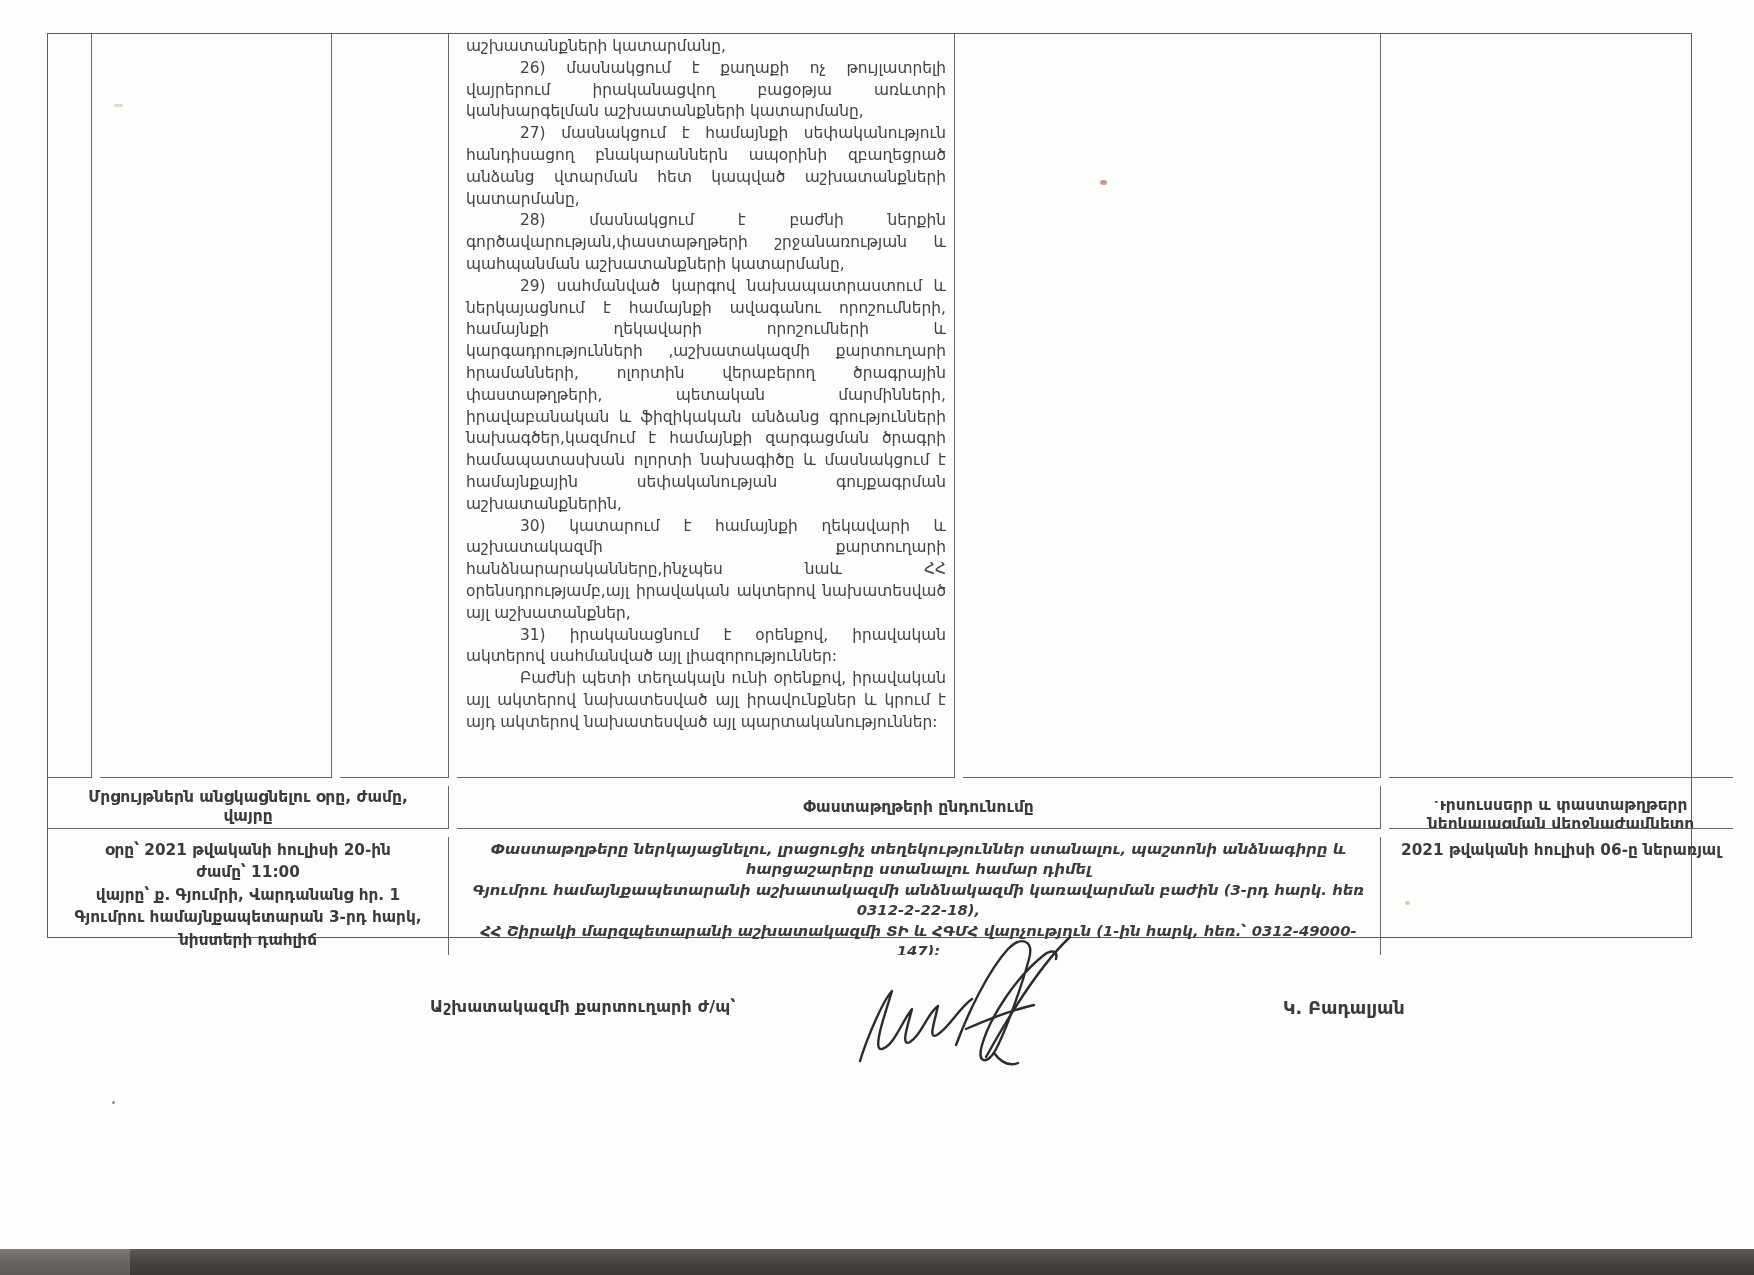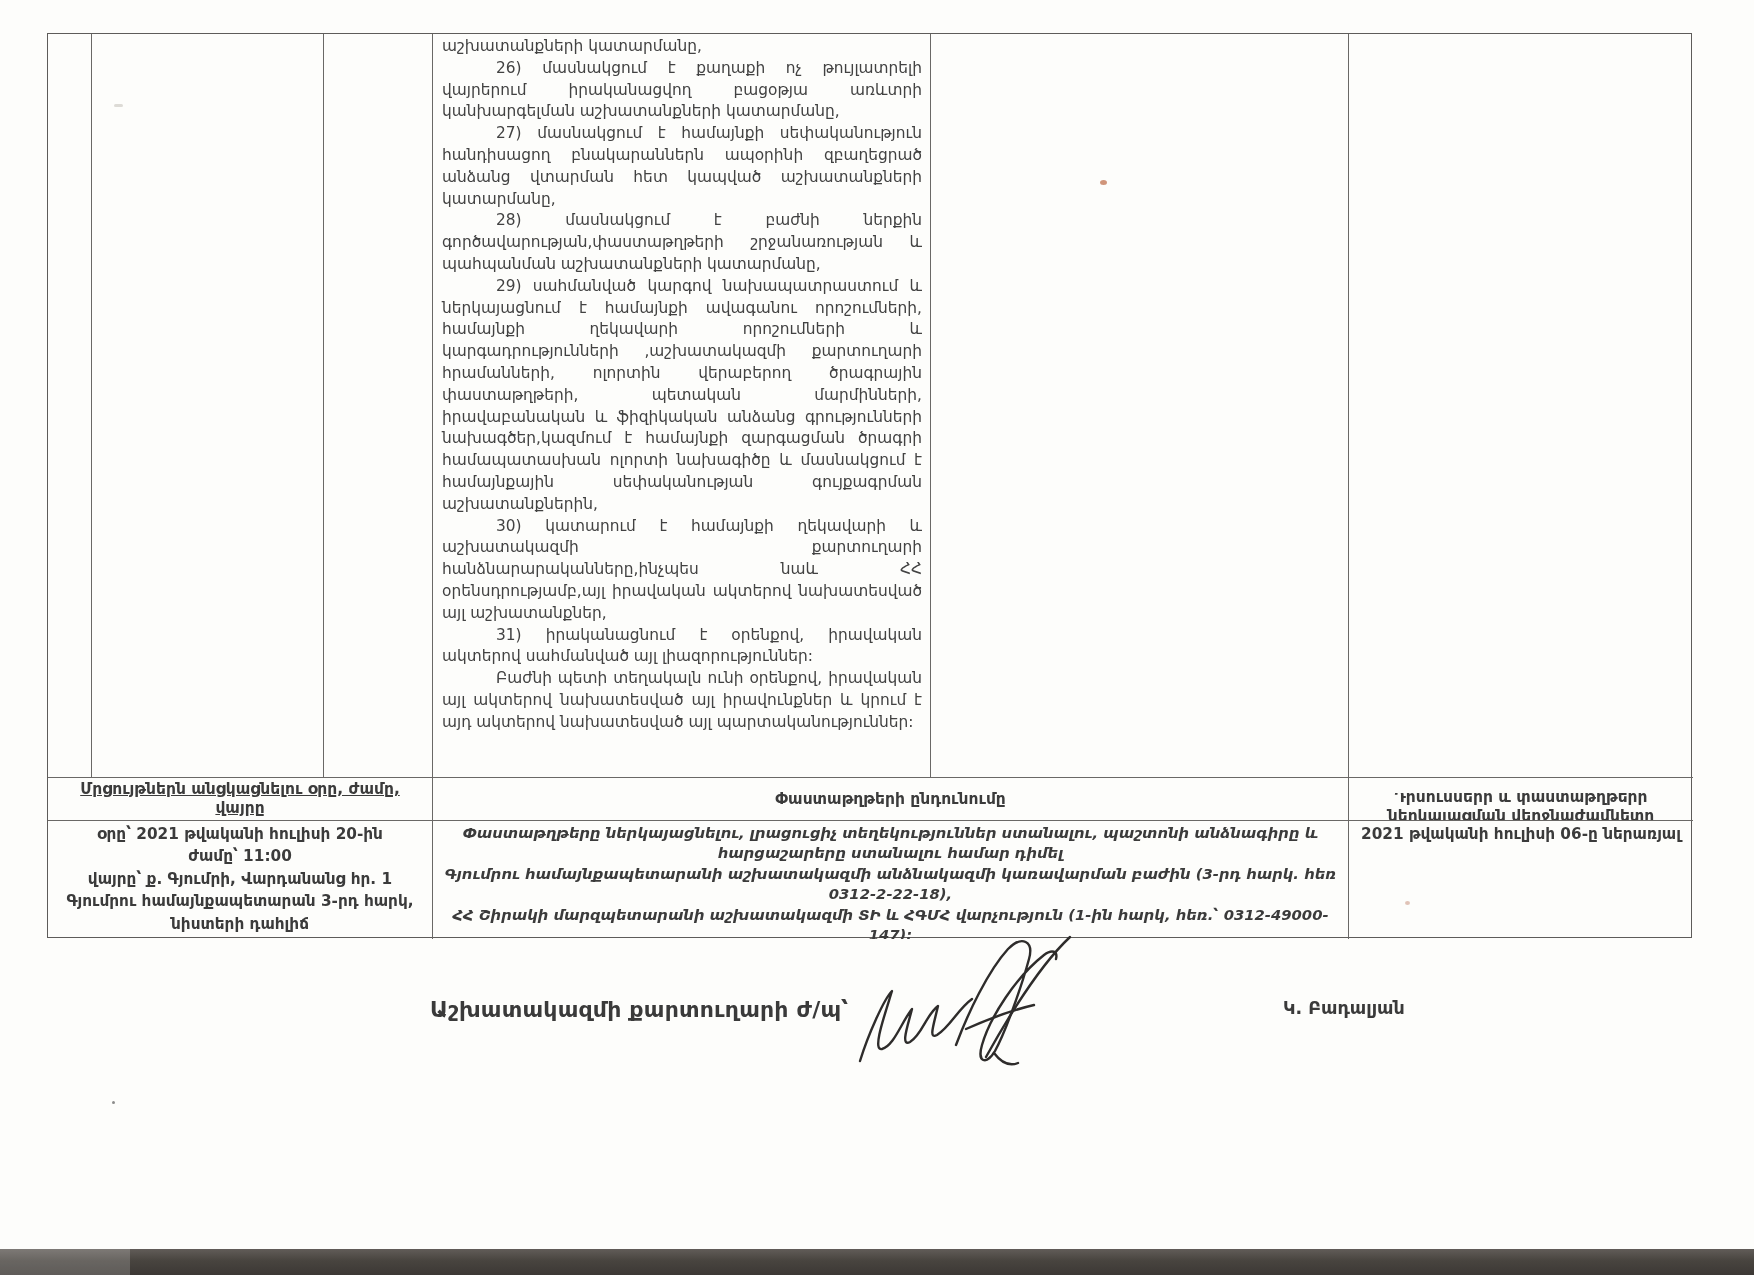--- a/index.html
+++ b/index.html
@@ -15,20 +15,21 @@
   
   .doc-table{
     position:absolute;left:47px;top:33px;
     width:1645px;height:905px;
     display:grid;
     grid-template-columns:44px 232px 109px 498px 418px 344px;
     grid-template-rows:744px 43px 118px;
     border:1px solid #5e5c5a;
     box-sizing:border-box;
     background:#fdfdfb;
+    gap:8px;
   }
   .cell{
     box-sizing:border-box;
     border-right:1px solid #6a6866;
     border-bottom:1px solid #6a6866;
     overflow:hidden;
   }
   .cell.last-col{border-right:none;}
   .cell.last-row{border-bottom:none;}
   
@@ -55,21 +56,21 @@
     text-align:center;
     font-weight:bold;
     font-size:15.3px;line-height:22.4px;
     padding:2px 10px;color:#3b3b3b;
   }
   .f-data .ln{margin:0;}
   .accept{font-size:14.8px;line-height:20.4px;}
   
   .sig-role{
     position:absolute;left:430px;top:997px;
-    font-weight:bold;font-size:22px;color:#3a3a3a;
+    font-weight:bold;font-size:16px;color:#3a3a3a;
     letter-spacing:.2px;
   }
   .sig-name{
     position:absolute;left:1283px;top:998px;
     font-weight:bold;font-size:17.5px;color:#3a3a3a;
   }
   .sig-svg{position:absolute;left:838px;top:933px;}
   
   .scan-bar{
     position:absolute;left:0;right:0;bottom:0;height:26px;
@@ -101,21 +102,21 @@
       <p>27) մասնակցում է համայնքի սեփականություն հանդիսացող բնակարաններն ապօրինի զբաղեցրած անձանց վտարման հետ կապված աշխատանքների կատարմանը,</p>
       <p>28) մասնակցում է բաժնի ներքին գործավարության,փաստաթղթերի շրջանառության և պահպանման աշխատանքների կատարմանը,</p>
       <p>29) սահմանված կարգով նախապատրաստում և ներկայացնում է համայնքի ավագանու որոշումների, համայնքի ղեկավարի որոշումների և կարգադրությունների ,աշխատակազմի քարտուղարի հրամանների, ոլորտին վերաբերող ծրագրային փաստաթղթերի, պետական մարմինների, իրավաբանական և ֆիզիկական անձանց գրությունների նախագծեր,կազմում է համայնքի զարգացման ծրագրի համապատասխան ոլորտի նախագիծը և մասնակցում է համայնքային սեփականության գույքագրման աշխատանքներին,</p>
       <p>30) կատարում է համայնքի ղեկավարի և աշխատակազմի քարտուղարի հանձնարարականները,ինչպես նաև ՀՀ օրենսդրությամբ,այլ իրավական ակտերով նախատեսված այլ աշխատանքներ,</p>
       <p>31) իրականացնում է օրենքով, իրավական ակտերով սահմանված այլ լիազորություններ:</p>
       <p>Բաժնի պետի տեղակալն ունի օրենքով, իրավական այլ ակտերով նախատեսված այլ իրավունքներ և կրում է այդ ակտերով նախատեսված այլ պարտականություններ:</p>
     </div>
     <div class="cell" style="grid-row:1;grid-column:5;"></div>
     <div class="cell last-col" style="grid-row:1;grid-column:6;"></div>
 
-    <div class="cell f-head" style="grid-row:2;grid-column:1 / span 3;text-decoration:underline;">Մրցույթներն անցկացնելու օրը, ժամը, վայրը</div>
+    <div class="cell f-head" style="grid-row:2;grid-column:1 / span 3;">Մրցույթներն անցկացնելու օրը, ժամը, վայրը</div>
     <div class="cell f-head" style="grid-row:2;grid-column:4 / span 2;text-align:right;">Փաստաթղթերի ընդունումը</div>
     <div class="cell f-head last-col" style="grid-row:2;grid-column:6;margin-top:15px;">Դիմումների և փաստաթղթերի ներկայացման վերջնաժամկետը</div>
 
     <div class="cell f-data last-row" style="grid-row:3;grid-column:1 / span 3;">
       <div class="ln">օրը՝ 2021 թվականի  հուլիսի 20-ին</div>
       <div class="ln">ժամը՝ 11:00</div>
       <div class="ln">վայրը՝ ք. Գյումրի, Վարդանանց հր. 1</div>
       <div class="ln">Գյումրու համայնքապետարան 3-րդ հարկ,</div>
       <div class="ln">նիստերի դահլիճ</div>
     </div>

